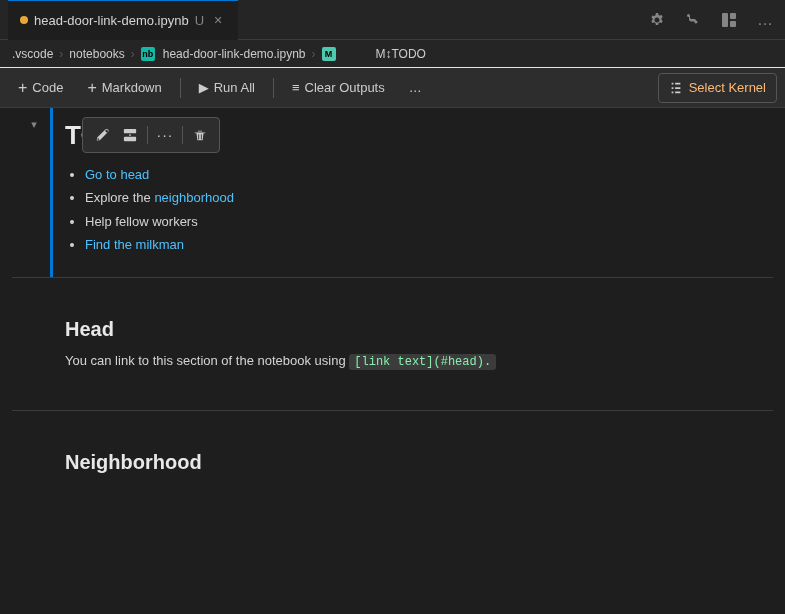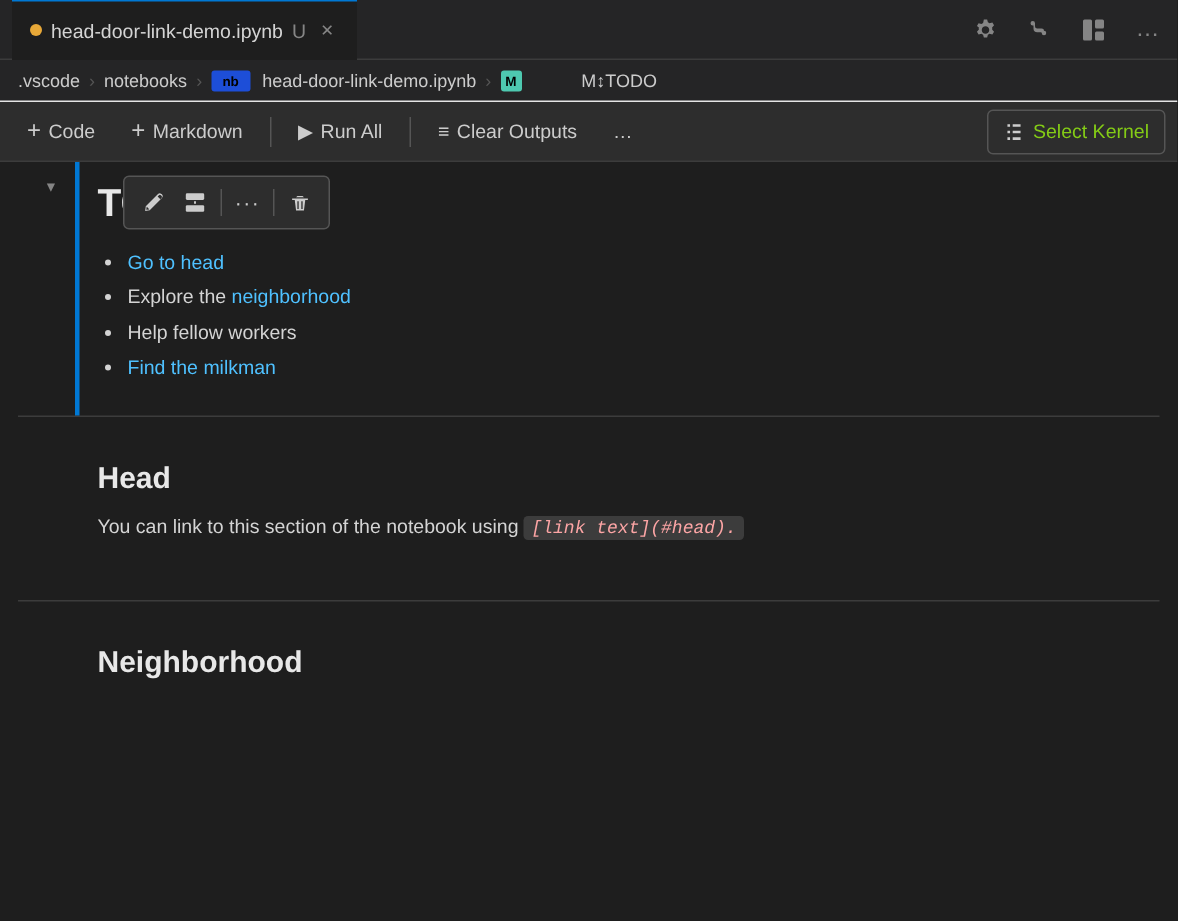--- a/index.html
+++ b/index.html
@@ -76,23 +76,23 @@
       align-items: center;
       padding: 0 12px;
       gap: 6px;
       font-size: 12px;
       color: #858585;
       border-bottom: 1px solid #e5e5e5;
     }
     .breadcrumb span { color: #cccccc; }
     .breadcrumb .sep { color: #555; }
     .breadcrumb .nb-icon {
-      width: 26px;
+      width: 14px;
       height: 14px;
-      background: #1d4ed8;
+      background: #14b8a6;
       border-radius: 2px;
       display: inline-flex;
       align-items: center;
       justify-content: center;
       font-size: 9px;
       color: #000;
       font-weight: bold;
       margin-right: 2px;
     }
     .breadcrumb .m-icon {
@@ -140,21 +140,21 @@
     }
     .toolbar-spacer { flex: 1; }
     .select-kernel-btn {
       display: flex;
       align-items: center;
       gap: 6px;
       padding: 4px 10px;
       border-radius: 4px;
       cursor: pointer;
       font-size: 13px;
-      color: #84cc16;
+      color: #fdba74;
       background: transparent;
       border: 1px solid #555;
       height: 30px;
     }
 
     
     .cell-toolbar-popup {
       position: absolute;
       top: 117px;
       left: 82px;
@@ -228,21 +228,21 @@
       font-weight: bold;
       color: #e8e8e8;
       margin-bottom: 12px;
       margin-top: 4px;
     }
     .md-h2 {
       font-size: 20px;
       font-weight: bold;
       color: #e8e8e8;
       margin-bottom: 10px;
-      margin-top: 6px;
+      margin-top: 16px;
     }
     .md-list {
       list-style: disc;
       padding-left: 20px;
       line-height: 1.8;
     }
     .md-list li {
       color: #d4d4d4;
     }
     .md-link {
@@ -254,22 +254,21 @@
       color: #d4d4d4;
       line-height: 1.6;
       margin-bottom: 10px;
     }
     .md-code-inline {
       font-family: 'Consolas', 'Courier New', monospace;
       background: #3c3c3c;
       padding: 1px 5px;
       border-radius: 3px;
       font-size: 12px;
-      color: #fca5a5;
-      font-style: italic;
+      color: #86efac;
     }
 
     .section-divider {
       height: 1px;
       background: #3c3c3c;
       margin: 0 12px;
     }
 
     .cell-block {
       padding: 16px 0 8px 0;

